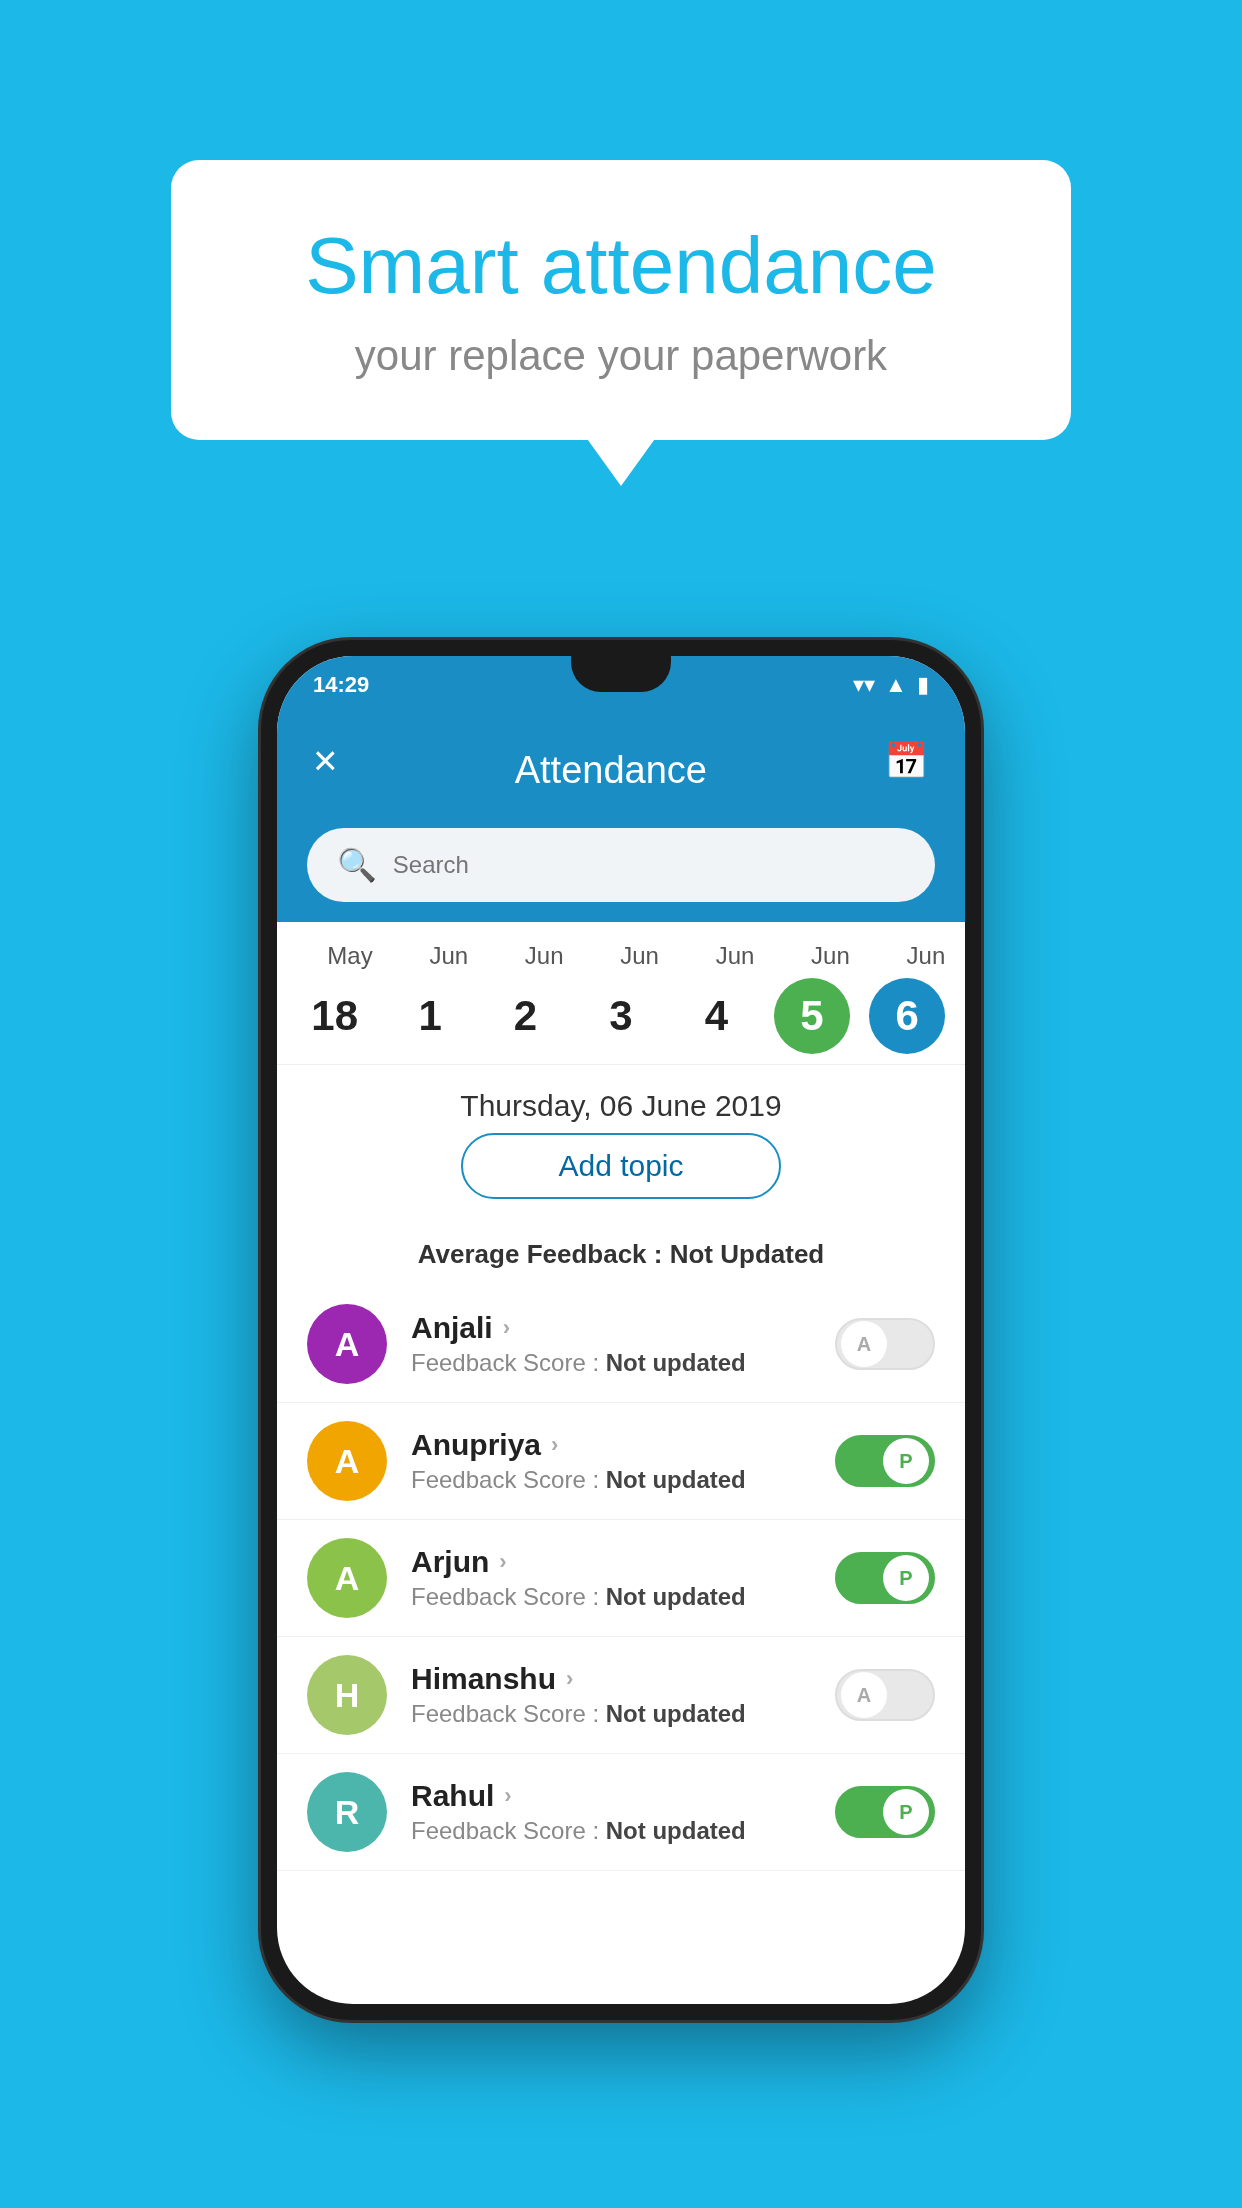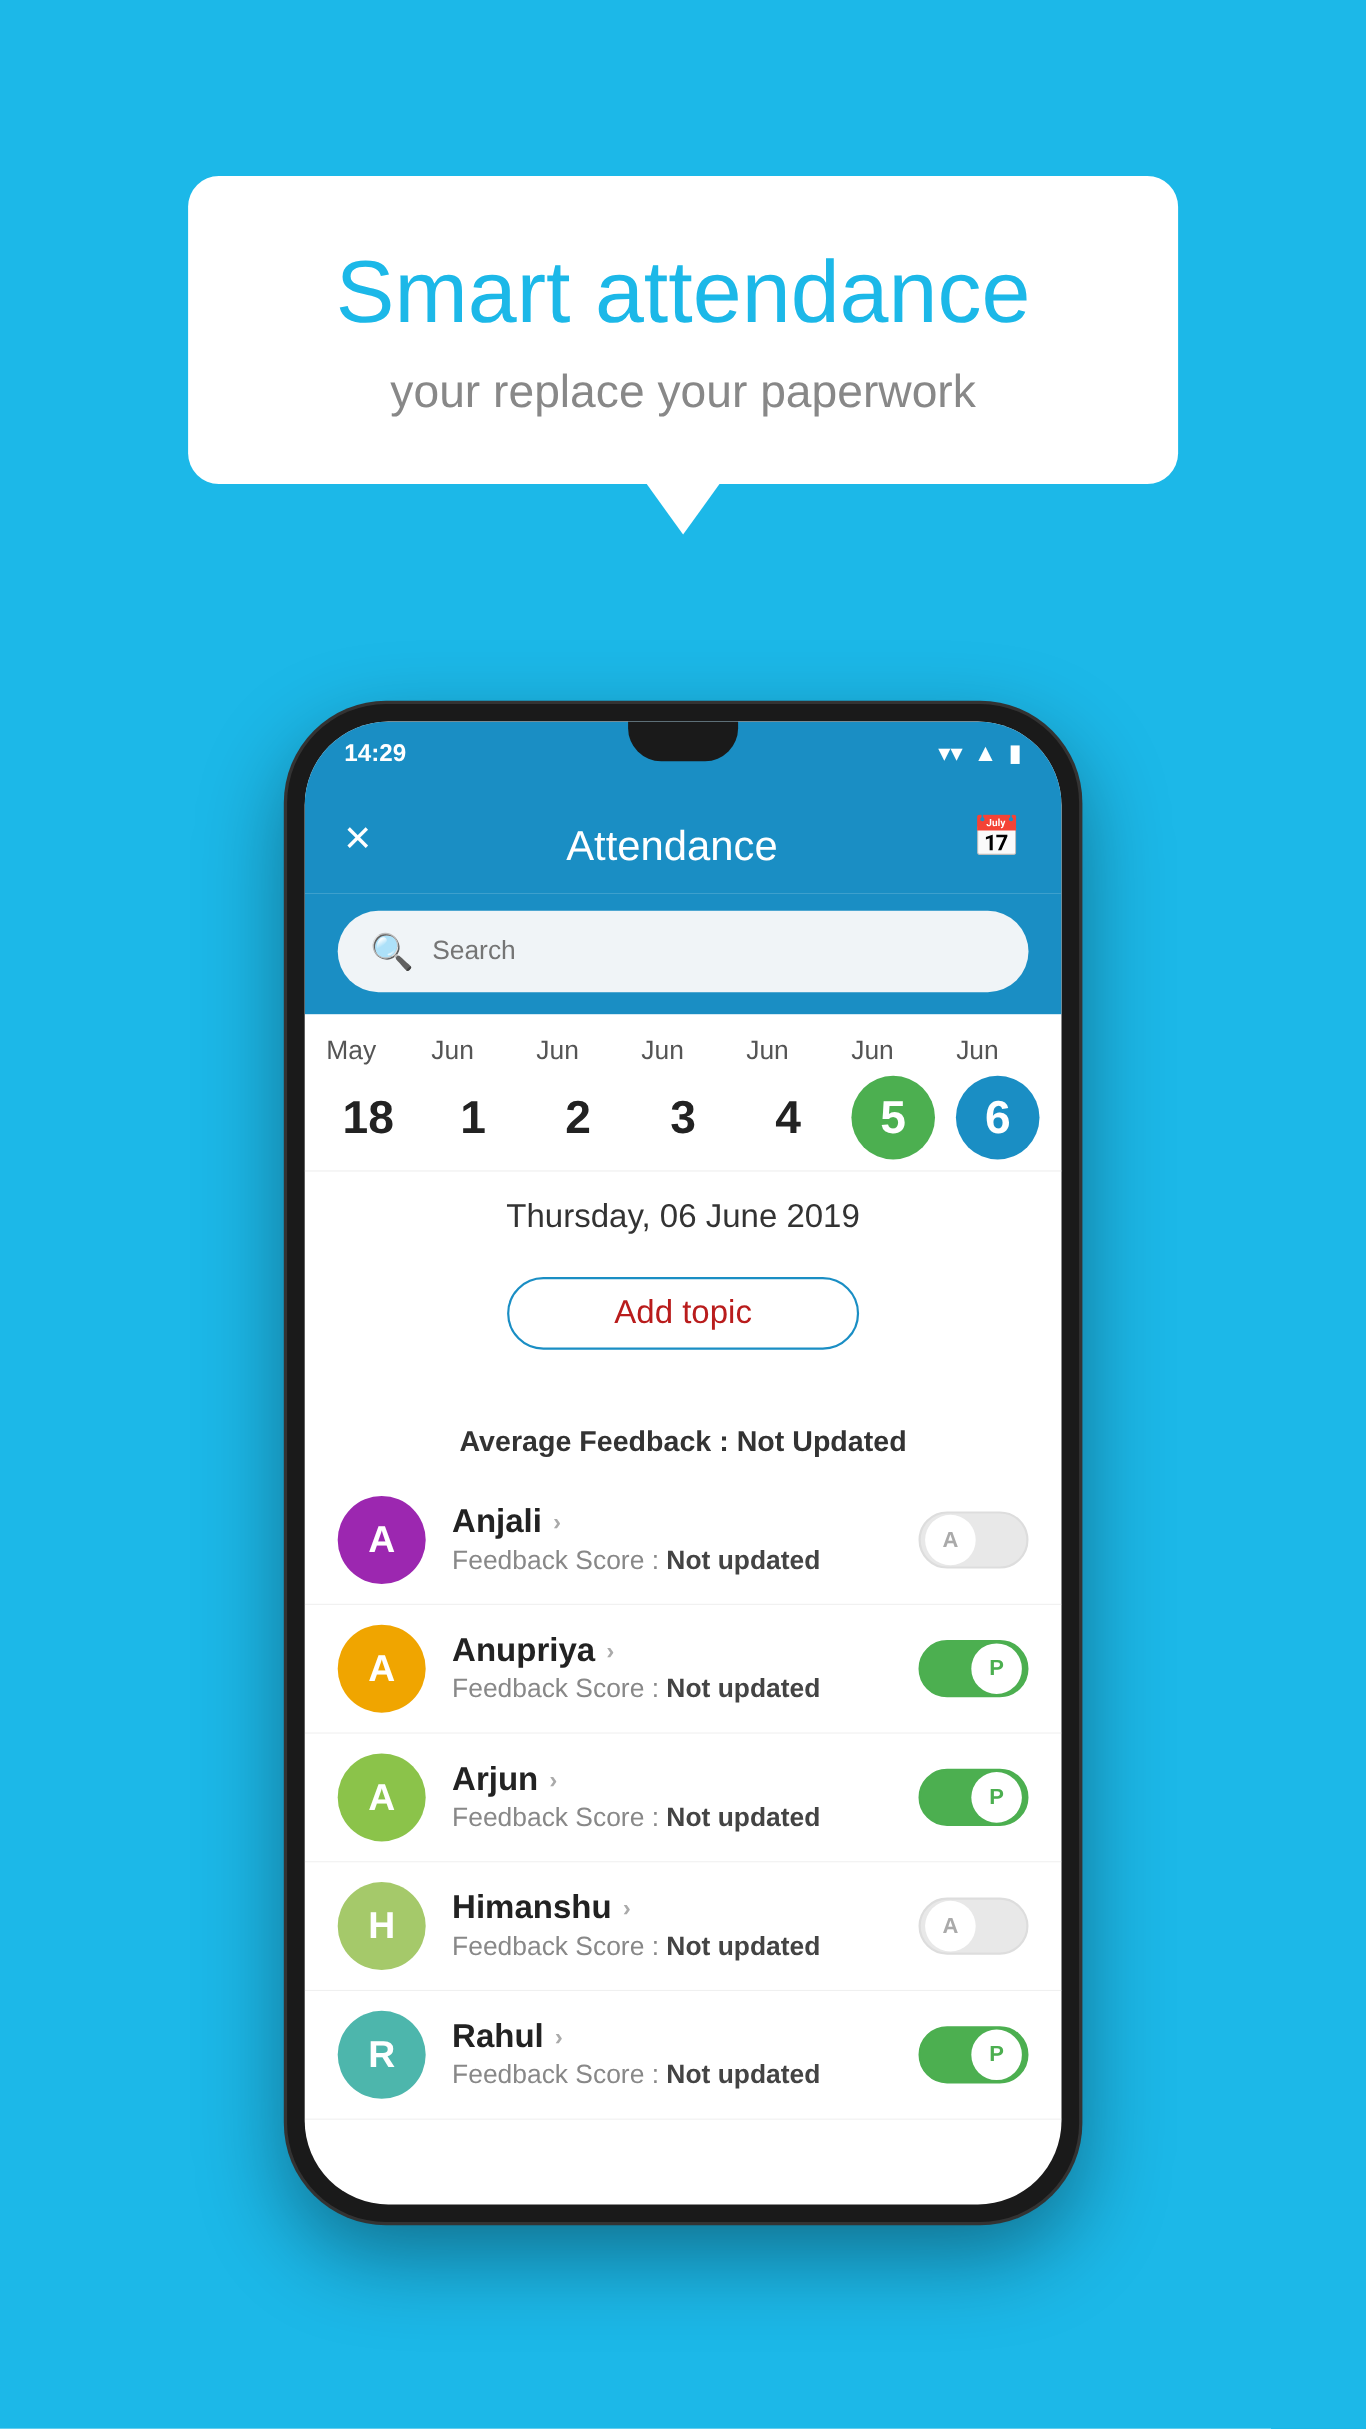--- a/index.html
+++ b/index.html
@@ -168,21 +168,21 @@
     .calendar-strip {
       padding: 20px 10px 10px;
       display: flex;
       justify-content: space-around;
       align-items: flex-end;
       border-bottom: 1px solid #eee;
     }
     .cal-day {
       display: flex;
       flex-direction: column;
-      align-items: flex-start;
+      align-items: flex-end;
       gap: 8px;
     }
     .cal-day .month-label {
       font-size: 24px;
       color: #555;
     }
     .cal-day .day-num {
       font-size: 42px;
       font-weight: 700;
       color: #222;
@@ -206,23 +206,23 @@
     .date-display {
       text-align: center;
       padding: 24px 0 10px;
       font-size: 30px;
       color: #333;
     }
 
     
     .add-topic-btn {
       display: block;
-      margin: 28px auto;
+      margin: 0 auto;
       border: 2px solid #1a8ec4;
-      color: #b91c1c;
+      color: #0369a1;
       background: white;
       border-radius: 50px;
       padding: 14px 60px;
       font-size: 30px;
       cursor: pointer;
       text-align: center;
       width: 320px;
     }
 
     

